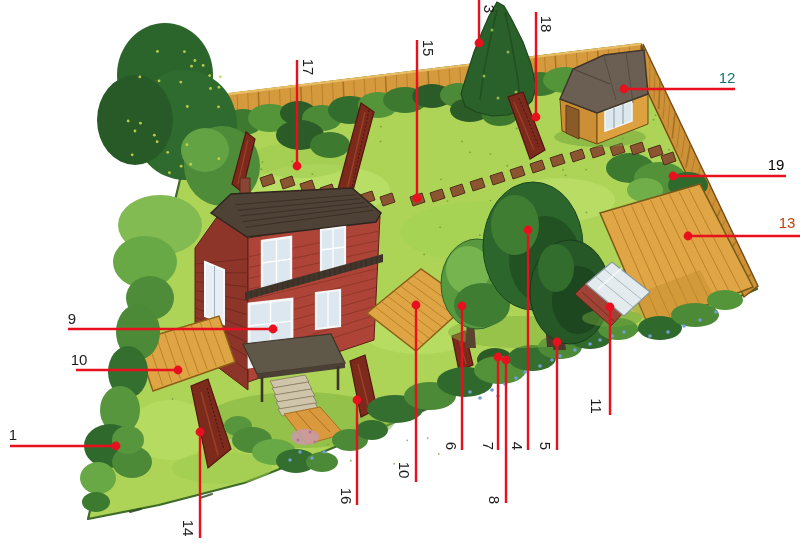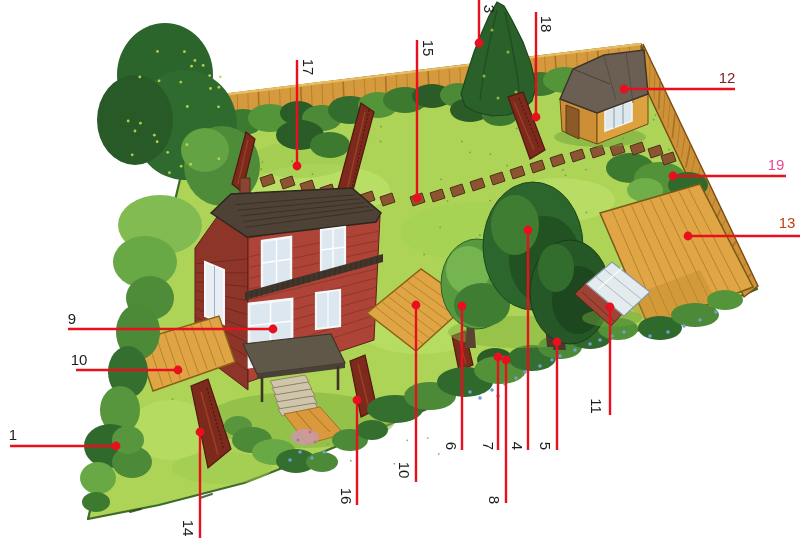--- a/index.html
+++ b/index.html
@@ -616,21 +616,21 @@
     <div class="callout-num rot" style="left: 489px; top: 9px; color: rgb(28, 28, 28);">3</div>
     <div class="callout-num rot" style="left: 517px; top: 446px; color: rgb(28, 28, 28);">4</div>
     <div class="callout-num rot" style="left: 545px; top: 446px; color: rgb(28, 28, 28);">5</div>
     <div class="callout-num rot" style="left: 451px; top: 446px; color: rgb(28, 28, 28);">6</div>
     <div class="callout-num rot" style="left: 488px; top: 446px; color: rgb(28, 28, 28);">7</div>
     <div class="callout-num rot" style="left: 494px; top: 500px; color: rgb(28, 28, 28);">8</div>
     <div class="callout-num" style="left: 72px; top: 318px; color: rgb(28, 28, 28);">9</div>
     <div class="callout-num" style="left: 79px; top: 359px; color: rgb(28, 28, 28);">10</div>
     <div class="callout-num rot" style="left: 404px; top: 470px; color: rgb(28, 28, 28);">10</div>
     <div class="callout-num rot" style="left: 596px; top: 406px; color: rgb(28, 28, 28);">11</div>
-    <div class="callout-num" style="left: 727px; top: 77px; color: #7f1d1d;">12</div>
+    <div class="callout-num" style="left: 727px; top: 77px; color: #0f766e;">12</div>
     <div class="callout-num" style="left: 787px; top: 222px; color: #c2410c;">13</div>
     <div class="callout-num rot" style="left: 188px; top: 528px; color: rgb(28, 28, 28);">14</div>
     <div class="callout-num rot" style="left: 428px; top: 48px; color: rgb(28, 28, 28);">15</div>
     <div class="callout-num rot" style="left: 346px; top: 496px; color: rgb(28, 28, 28);">16</div>
     <div class="callout-num rot" style="left: 308px; top: 67px; color: rgb(28, 28, 28);">17</div>
     <div class="callout-num rot" style="left: 546px; top: 24px; color: rgb(28, 28, 28);">18</div>
-    <div class="callout-num" style="left: 776px; top: 164px; color: #ec4899;">19</div>
+    <div class="callout-num" style="left: 776px; top: 164px; color: #000000;">19</div>
   </div>
 
 </body></html>

